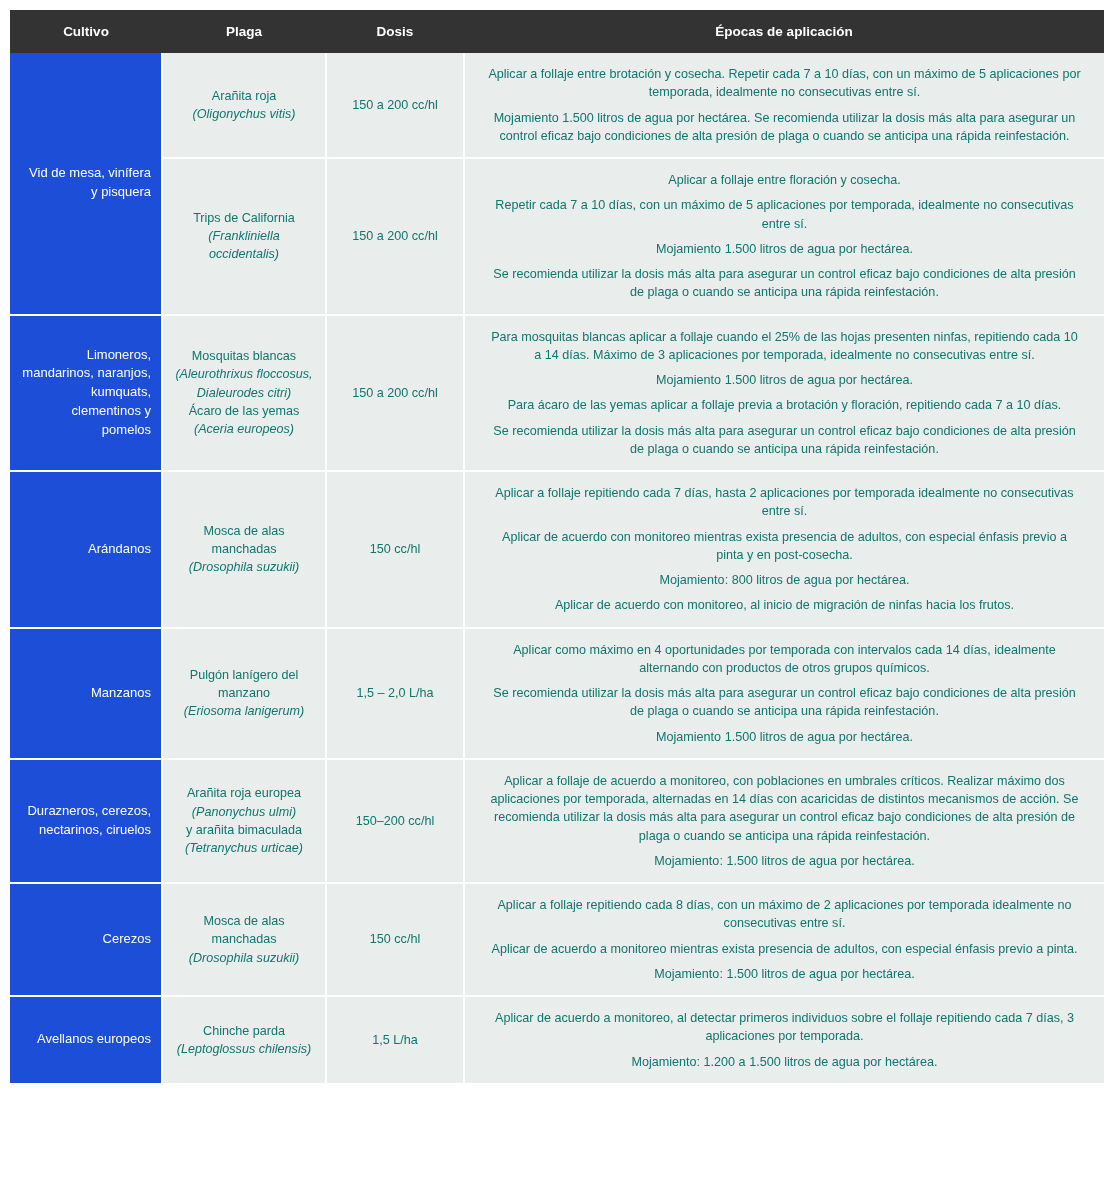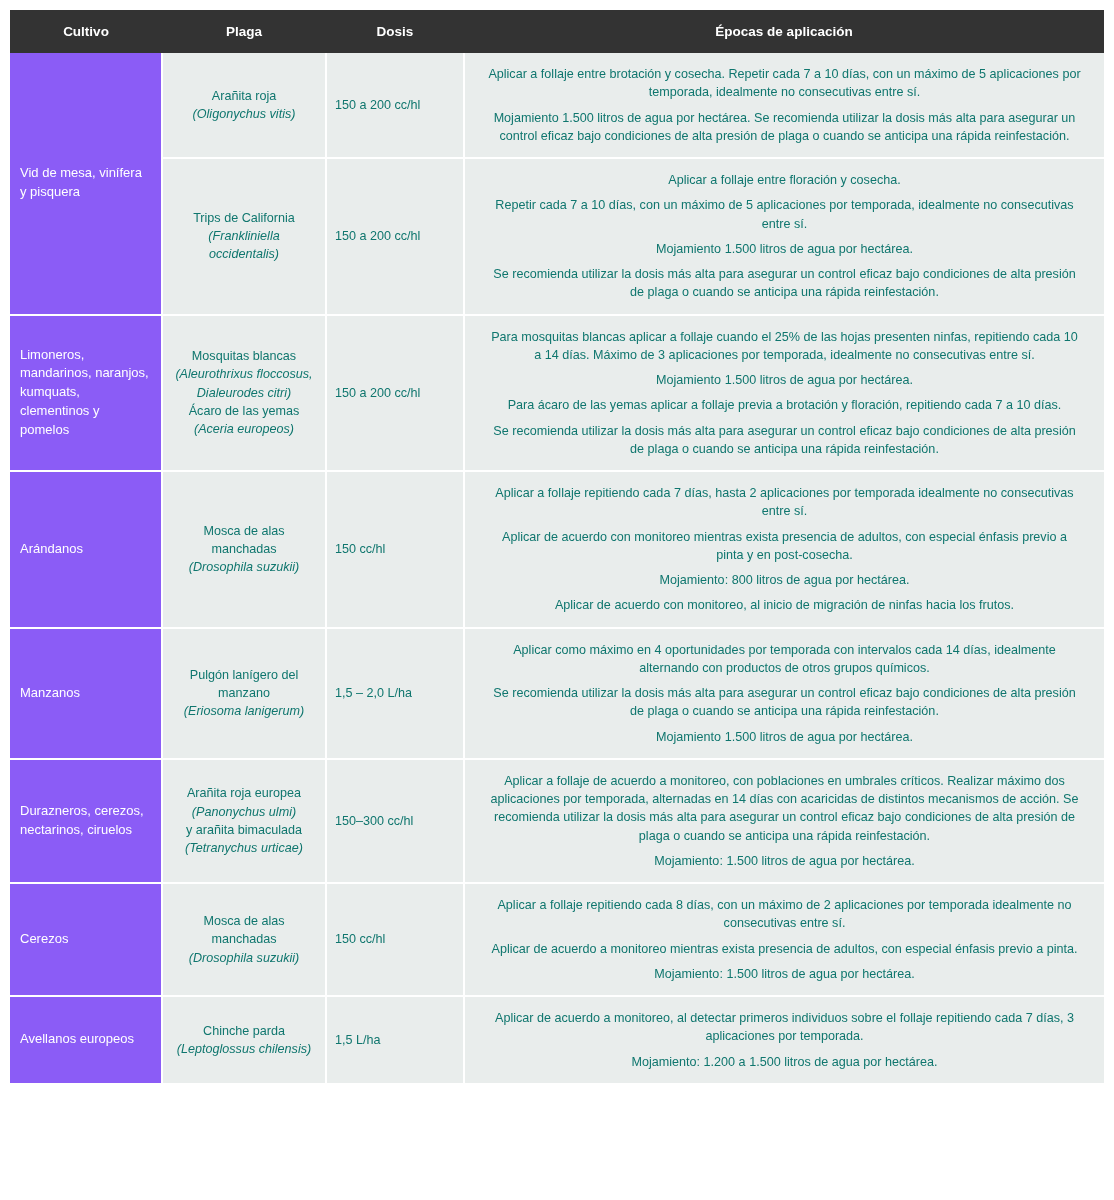--- a/index.html
+++ b/index.html
@@ -33,23 +33,23 @@
     vertical-align: middle;
     padding: 14px 6px;
     border: none;
   }
   col.c-cultivo { width: 152px; }
   col.c-plaga   { width: 164px; }
   col.c-dosis   { width: 138px; }
   col.c-epocas  { width: 640px; }
 
   td.cultivo {
-    background: #8b5cf6;
+    background: #1d4ed8;
     color: #ffffff;
-    text-align: left;
+    text-align: right;
     vertical-align: middle;
     font-size: 13px;
     line-height: 1.45;
     padding: 8px 10px;
     border-bottom: 2px solid #ffffff;
     border-right: 2px solid #ffffff;
   }
   td.plaga, td.dosis, td.epocas {
     background: #e9edec;
     color: #0f766e;
@@ -57,20 +57,21 @@
     font-size: 12.6px;
     line-height: 1.45;
     border-bottom: 2px solid #ffffff;
     border-right: 2px solid #ffffff;
   }
   td.plaga {
     text-align: center;
     padding: 10px 12px;
   }
   td.dosis {
+    text-align: center;
     padding: 10px 8px;
   }
   td.epocas {
     text-align: center;
     padding: 12px 22px;
     border-right: none;
   }
   td.epocas p {
     margin: 0 0 7px 0;
   }
@@ -179,21 +180,21 @@
       </tr>
 
       <tr>
         <td class="cultivo">Durazneros, cerezos, nectarinos, ciruelos</td>
         <td class="plaga">
           <div>Arañita roja europea</div>
           <div class="sci">(Panonychus ulmi)</div>
           <div>y arañita bimaculada</div>
           <div class="sci">(Tetranychus urticae)</div>
         </td>
-        <td class="dosis">150–300 cc/hl</td>
+        <td class="dosis">150–200 cc/hl</td>
         <td class="epocas">
           <p>Aplicar a follaje de acuerdo a monitoreo, con poblaciones en umbrales críticos. Realizar máximo dos aplicaciones por temporada, alternadas en 14 días con acaricidas de distintos mecanismos de acción. Se recomienda utilizar la dosis más alta para asegurar un control eficaz bajo condiciones de alta presión de plaga o cuando se anticipa una rápida reinfestación.</p>
           <p>Mojamiento: 1.500 litros de agua por hectárea.</p>
         </td>
       </tr>
 
       <tr>
         <td class="cultivo">Cerezos</td>
         <td class="plaga">
           <div>Mosca de alas manchadas</div>

